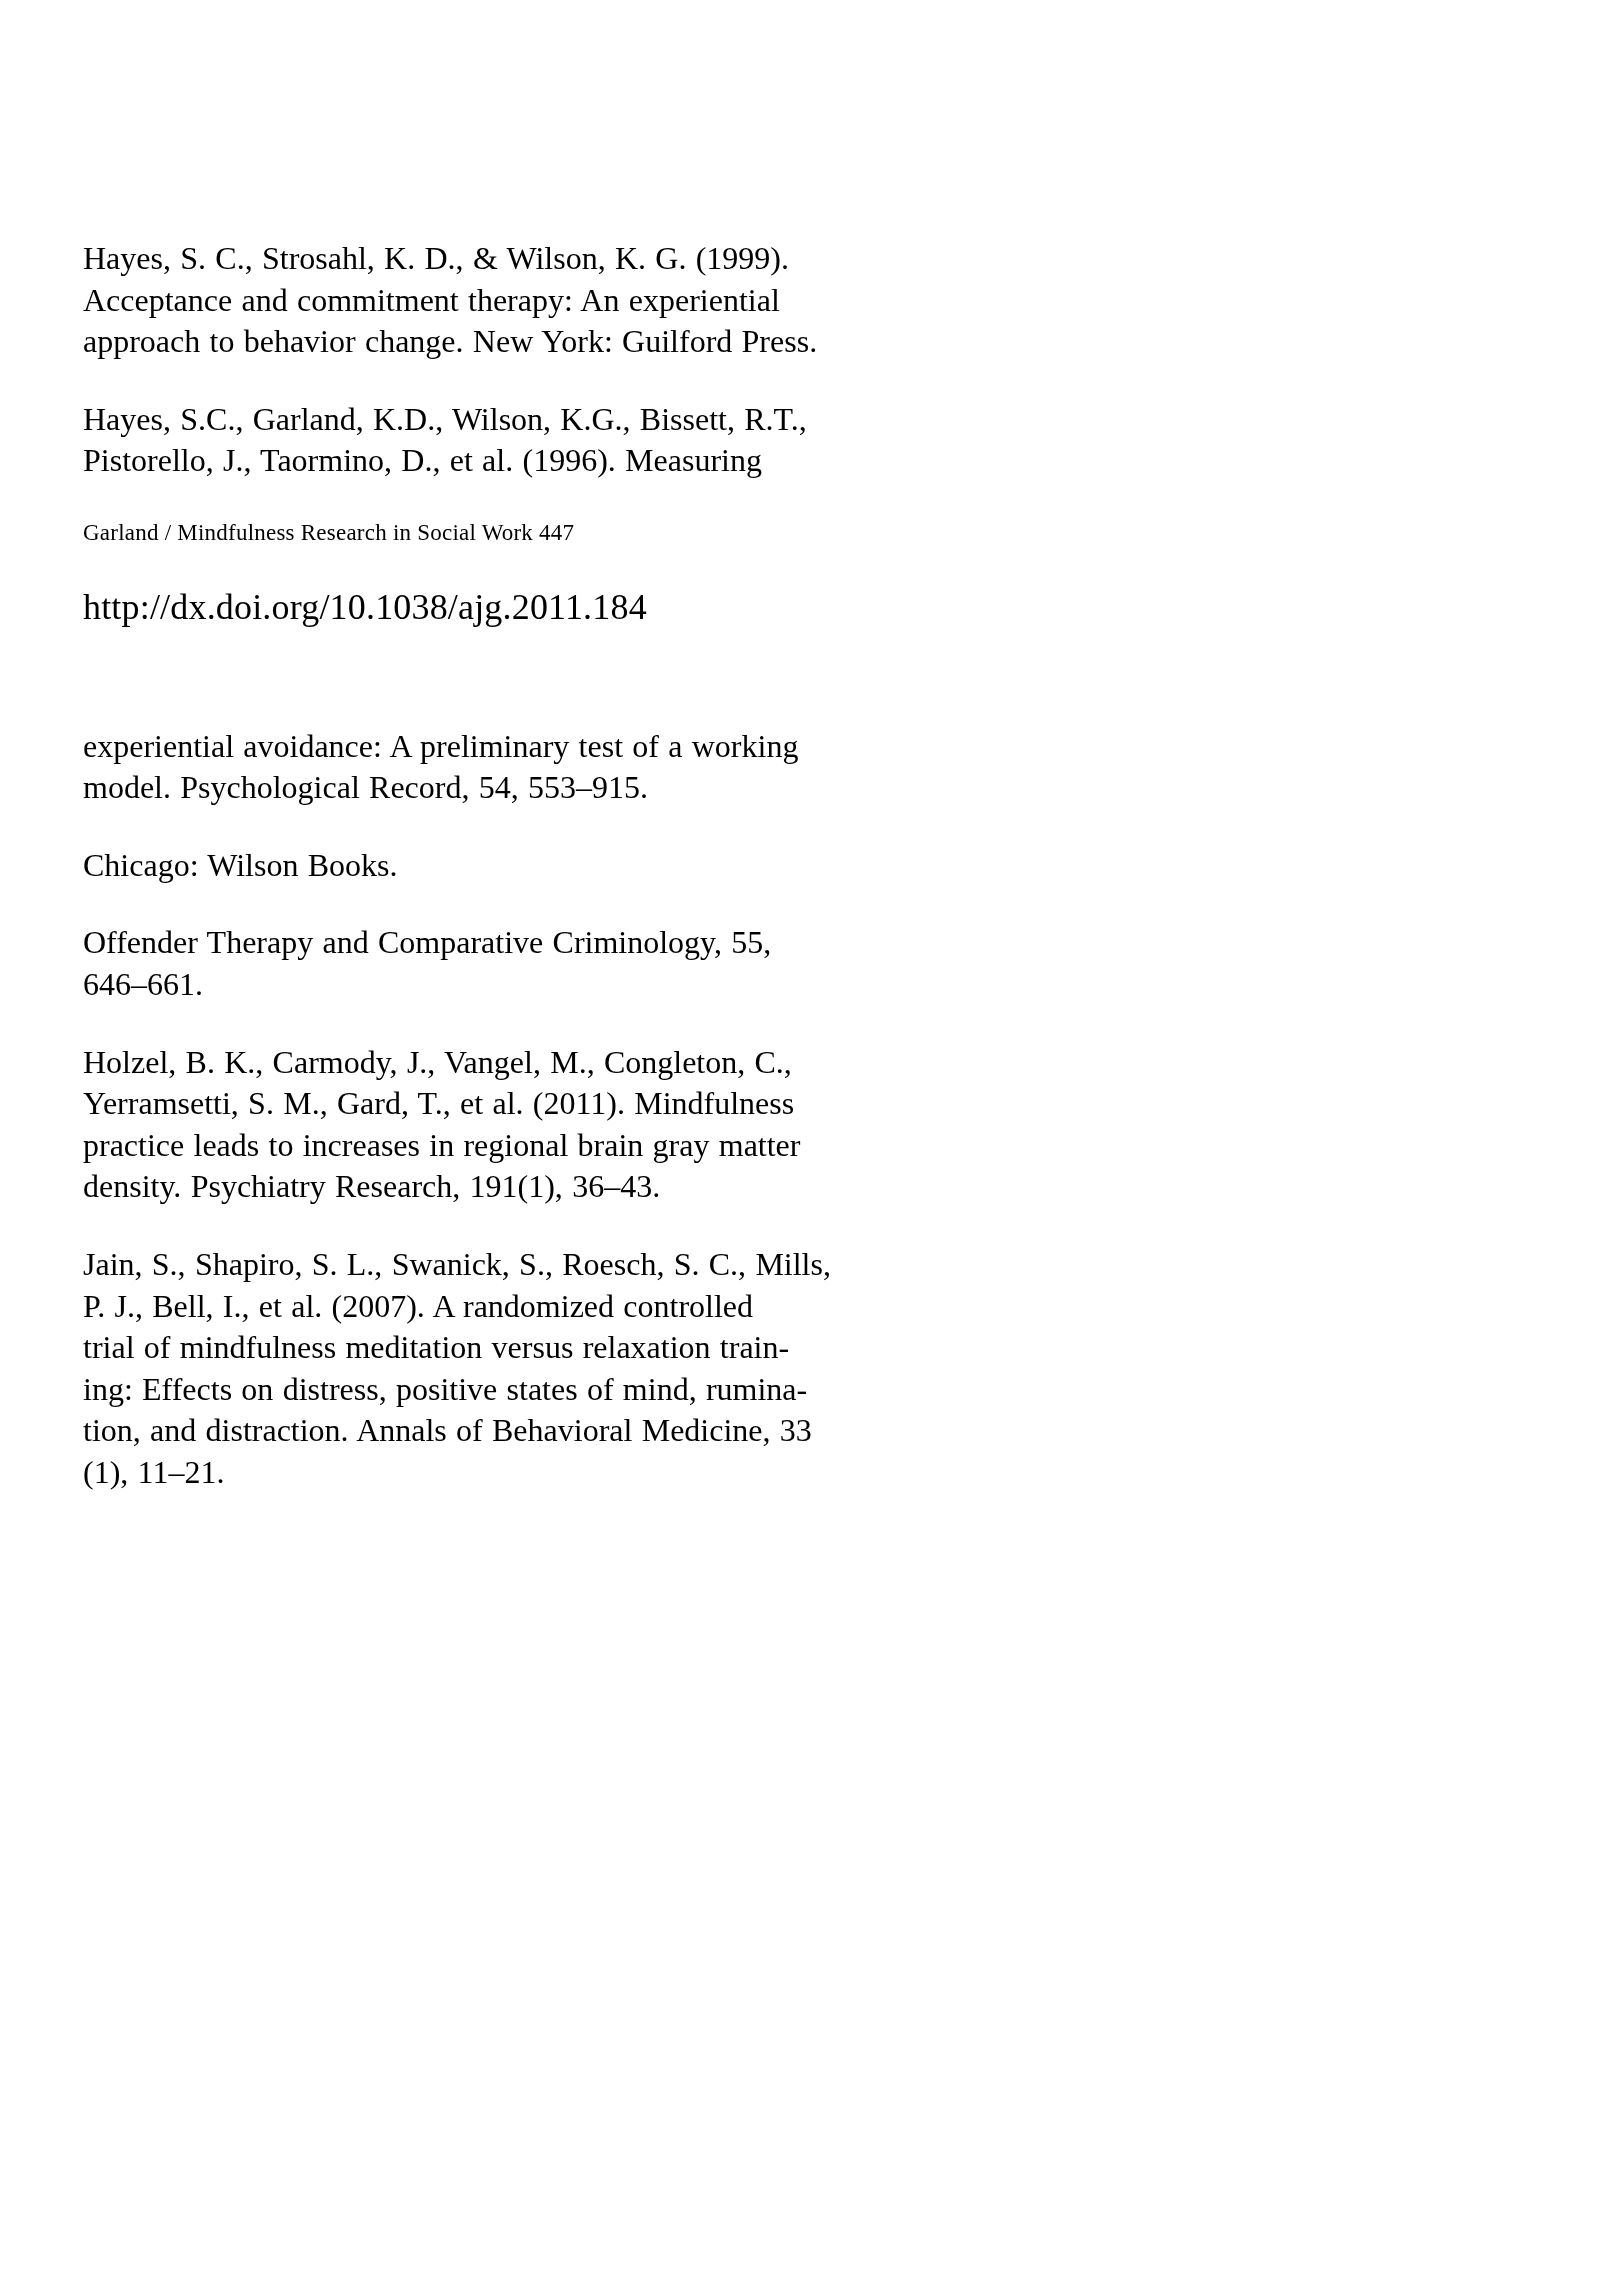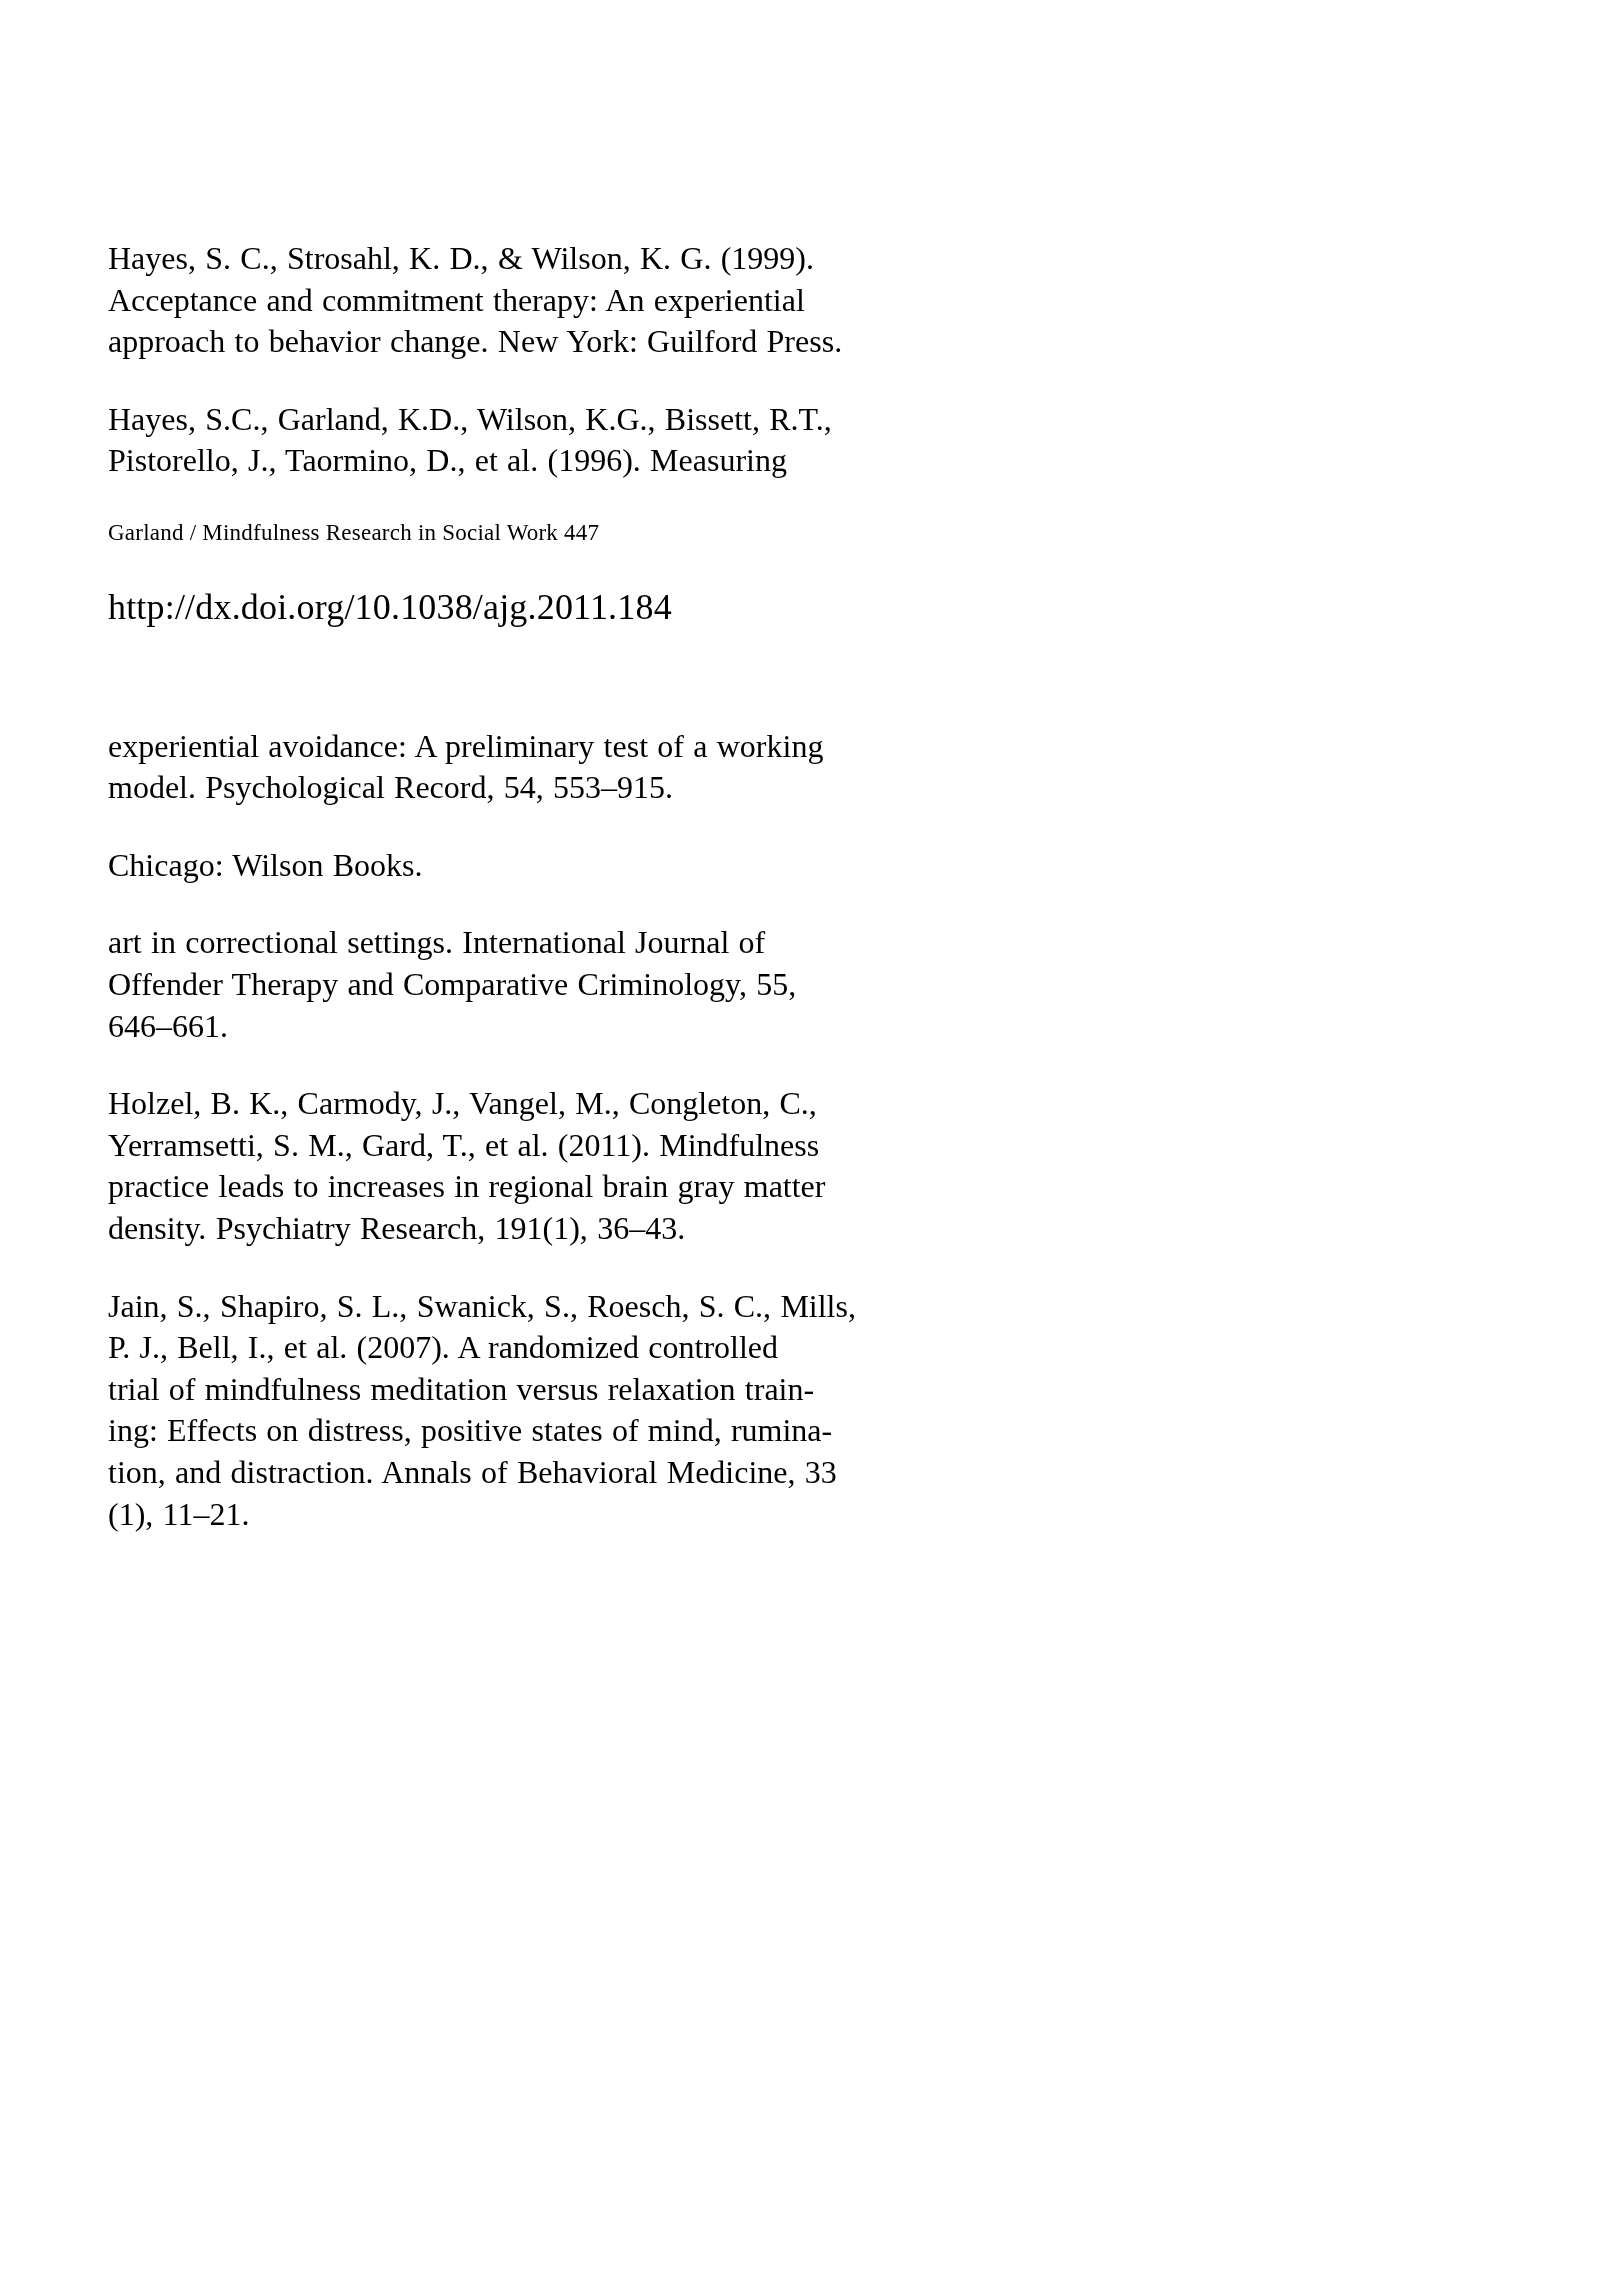--- a/index.html
+++ b/index.html
@@ -12,21 +12,21 @@
     height: 2295px;
     font-family: "Liberation Serif", serif;
     color: #000000;
     -webkit-font-smoothing: antialiased;
   }
   .page {
     position: relative;
     width: 1351px;
     height: 2295px;
     box-sizing: border-box;
-    padding: 238px 190px 0 108px;
+    padding: 238px 190px 0 83px;
   }
   .content {
     width: 1205px;
   }
   .ref {
     font-size: 32px;
     line-height: 1.30;
     text-align: justify;
     margin: 0 0 36px 0;
     word-spacing: 0.04em;
@@ -71,21 +71,20 @@
     <p class="ref">
       <span class="ln">experiential  avoidance:  A preliminary  test  of a working</span>
       <span class="ln">model.  Psychological  Record,  54,  553–915.</span>
     </p>
 
     <p class="ref">
       <span class="ln">Chicago:  Wilson  Books.</span>
     </p>
 
     <p class="ref">
-      <span class="ln">art  in correctional  settings.  International  Journal  of</span>
       <span class="ln">Offender  Therapy  and  Comparative  Criminology,  55,</span>
       <span class="ln">646–661.</span>
     </p>
 
     <p class="ref">
       <span class="ln">Holzel,  B.  K.,  Carmody,  J.,  Vangel,  M.,  Congleton,  C.,</span>
       <span class="ln">Yerramsetti,  S.  M.,  Gard,  T.,  et al.  (2011).  Mindfulness</span>
       <span class="ln">practice  leads  to increases  in regional  brain  gray  matter</span>
       <span class="ln">density.  Psychiatry  Research,  191(1),  36–43.</span>
     </p>

